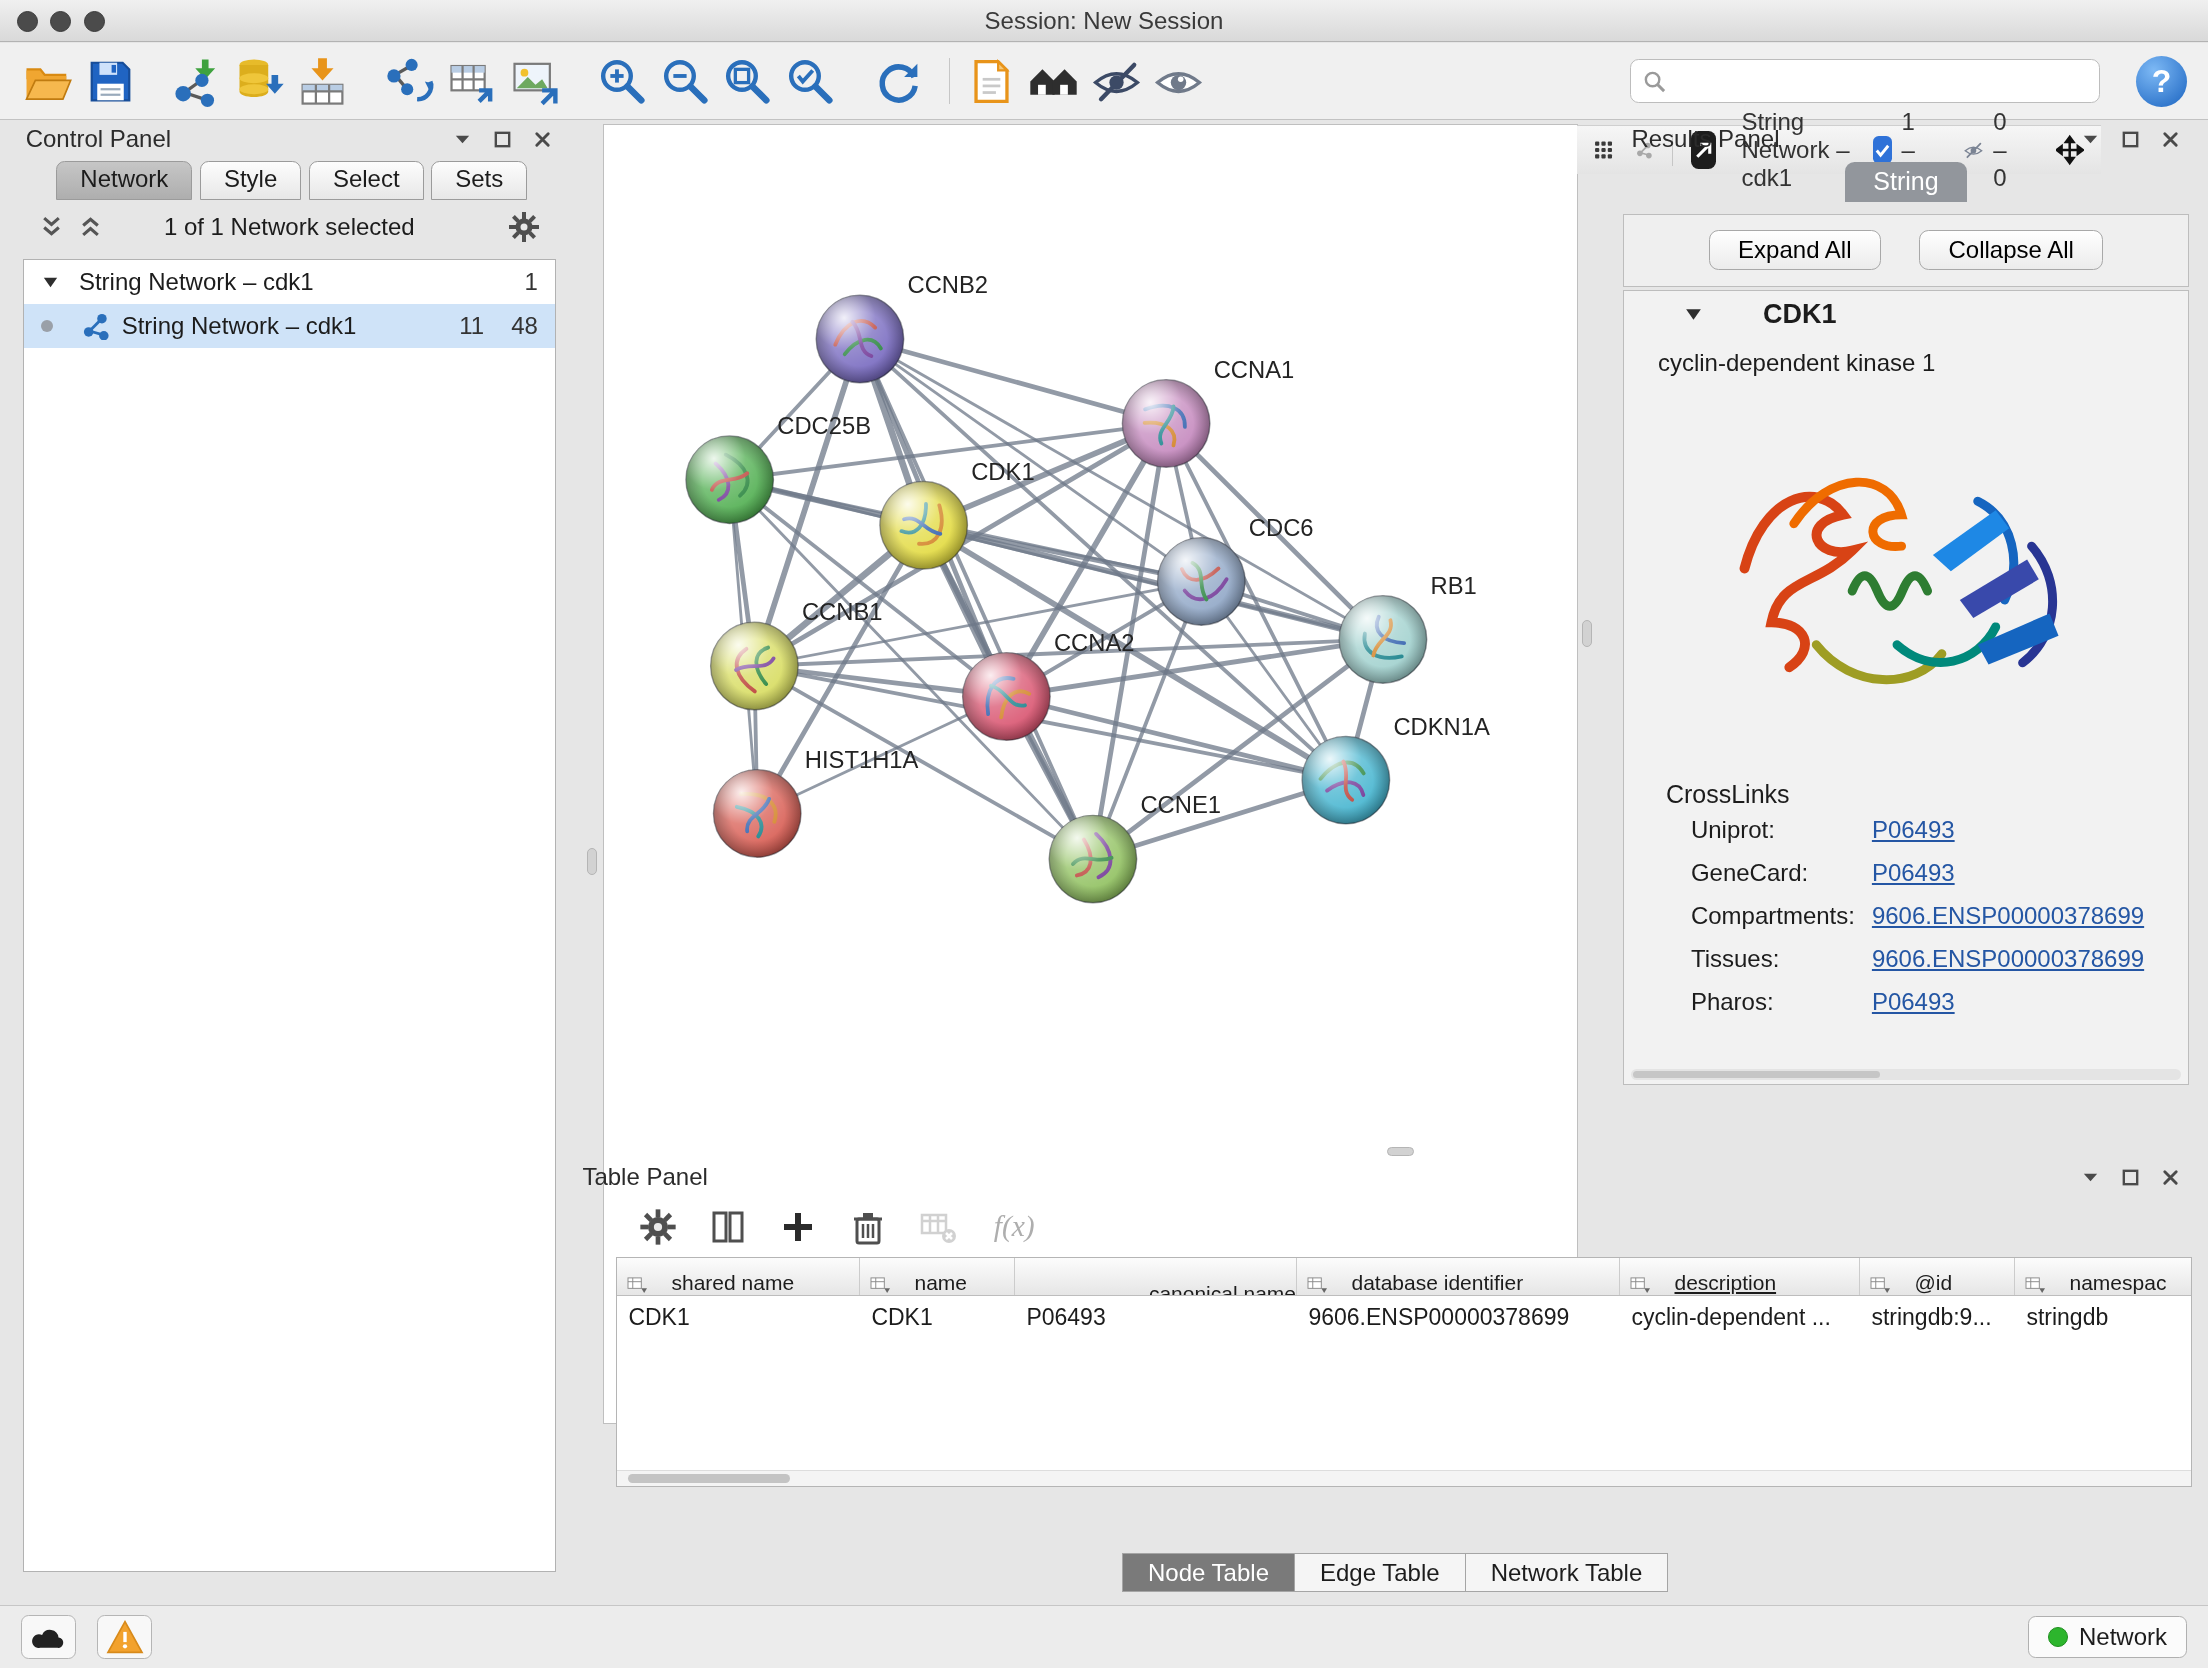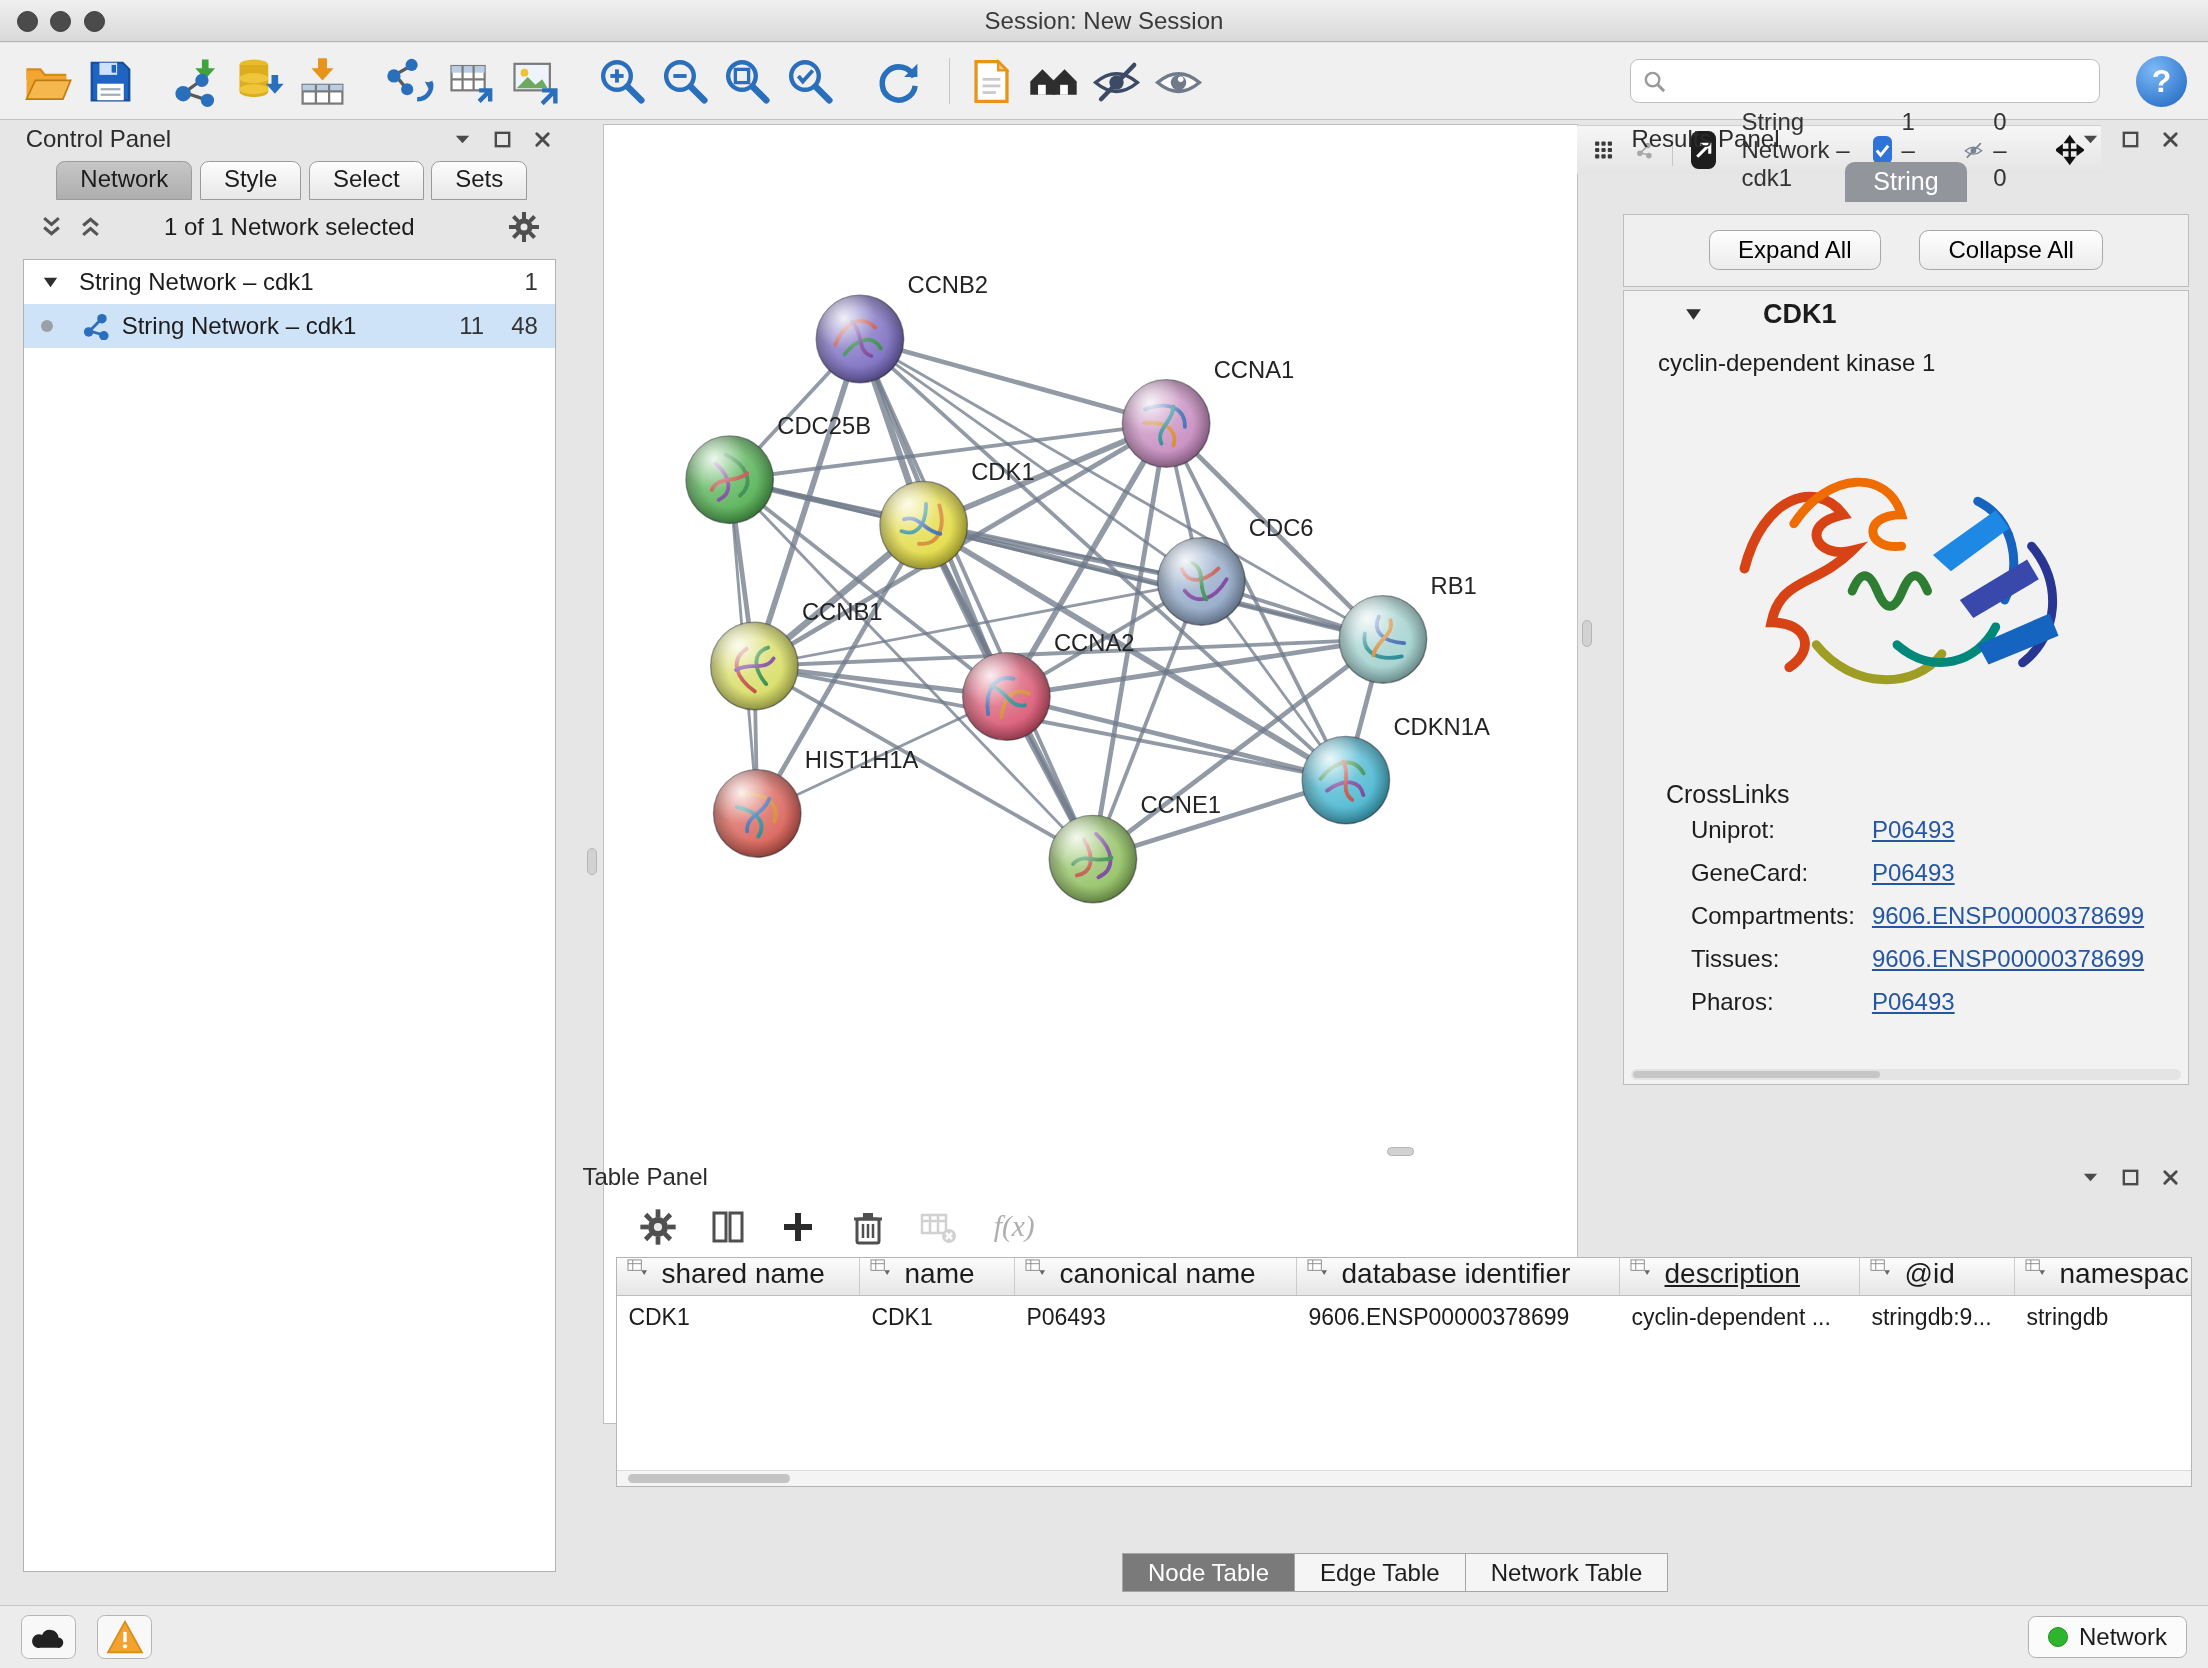--- a/index.html
+++ b/index.html
@@ -69,21 +69,21 @@
 .rp-scroll{position:absolute;left:7.6px;right:7.6px;bottom:4.8px;height:10.5px;background:#e4e4e4;border-radius:5.7px}
 .rp-scroll .thumb{position:absolute;left:1.9px;top:1.4px;width:45%;height:7.6px;background:#c6c6c6;border-radius:4.8px}
 
 
 .table-panel{position:absolute;left:571px;top:1158px;width:1621px;height:440px}
 .tp-toolbar{height:61px;display:flex;align-items:center;padding-left:67px;gap:30px}
 .tpi{width:40px;height:40px}
 .fx{font-family:"Liberation Serif",serif;font-style:italic;font-size:29.5px;color:#aeaeae;margin-left:5.7px}
 .table-box{margin-left:45px;width:1576px;height:230px;border:1px solid #b5b5b5;background:#fff;display:flex;flex-direction:column;overflow:hidden}
 .t-header{display:flex;height:38px;background:linear-gradient(#fcfcfc,#e6e6e6);border-bottom:1px solid #bdbdbd;flex:none}
-.th{display:flex;align-items:flex-start;gap:14px;padding-left:9.5px;font-size:28px;border-right:1px solid #cccccc;flex:none;overflow:hidden;white-space:nowrap}
+.th{display:flex;align-items:flex-end;gap:24px;padding-left:9.5px;font-size:21px;border-right:1px solid #cccccc;flex:none;overflow:hidden;white-space:nowrap}
 .t-body{flex:1;overflow:hidden}
 .tr{display:flex;height:42px;align-items:center}
 .td{padding-left:11.4px;font-size:23px;flex:none;overflow:hidden;white-space:nowrap}
 .t-scroll{height:16px;background:#f4f4f4;border-top:1px solid #dddddd;position:relative;flex:none}
 .t-scroll .thumb{position:absolute;left:11.4px;top:2.9px;width:162px;height:9.5px;background:#c4c4c4;border-radius:4.8px}
 .tp-tabs{position:absolute;left:552px;bottom:5.7px;display:flex}
 .tp-tab{border:1px solid #a5a5a5;background:#f5f5f5;padding:4.8px 25px;font-size:24px;margin-left:-1px}
 .tp-tab.selected{background:#7a7a7a;color:#fff}
 
 
@@ -727,21 +727,21 @@
           </div>
           <div class="th" style="width: 155px;">
             <svg width="21" height="19" viewBox="0 0 22 20">
               <rect x="1" y="2" width="14" height="11" fill="#fff" stroke="#8a8a8a"></rect>
               <line x1="1" y1="6" x2="15" y2="6" stroke="#8a8a8a"></line>
               <line x1="6" y1="2" x2="6" y2="13" stroke="#8a8a8a"></line>
               <path d="M15 13l3 5 3-5z" fill="#666"></path>
             </svg>
             <span>name</span>
           </div>
-          <div class="th" style="width: 282px;">
+          <div class="th" style="width: 282px; flex-direction: column;">
             <svg width="21" height="19" viewBox="0 0 22 20">
               <rect x="1" y="2" width="14" height="11" fill="#fff" stroke="#8a8a8a"></rect>
               <line x1="1" y1="6" x2="15" y2="6" stroke="#8a8a8a"></line>
               <line x1="6" y1="2" x2="6" y2="13" stroke="#8a8a8a"></line>
               <path d="M15 13l3 5 3-5z" fill="#666"></path>
             </svg>
             <span>canonical name</span>
           </div>
           <div class="th" style="width: 323px;">
             <svg width="21" height="19" viewBox="0 0 22 20">

